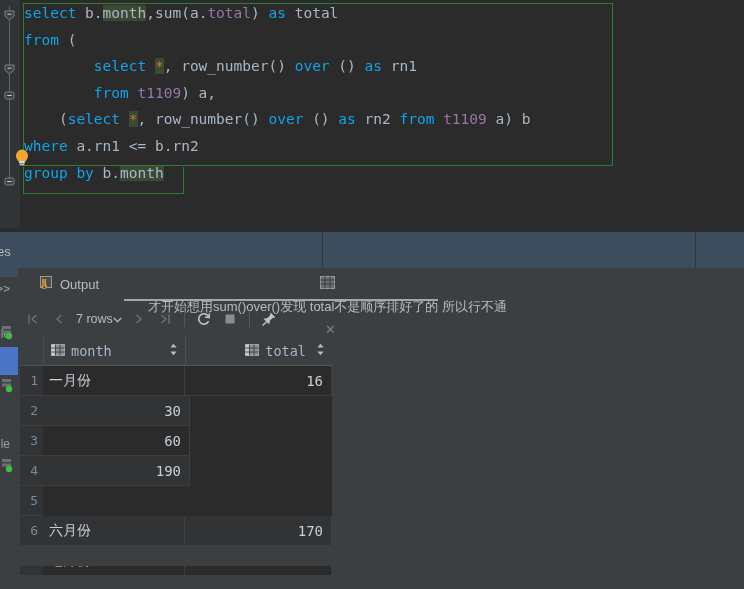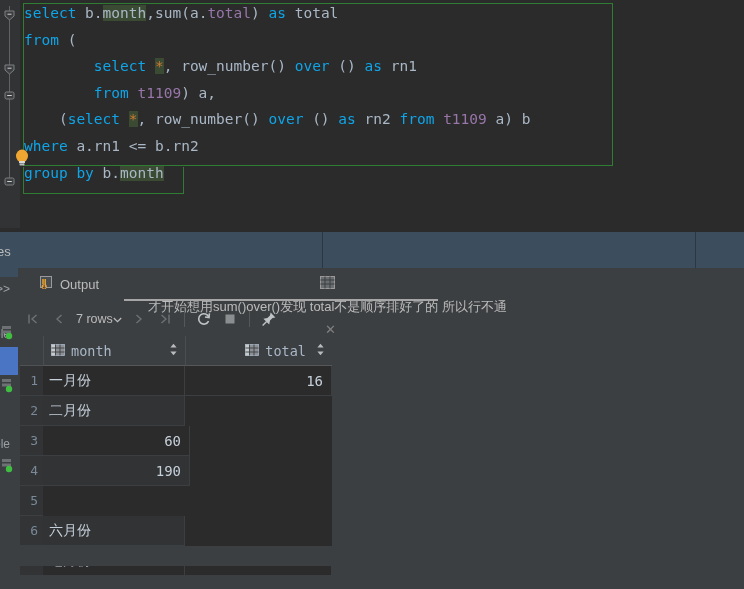--- a/index.html
+++ b/index.html
@@ -418,36 +418,37 @@
       </div>
 
       <div id="grid-body">
           <div class="grow odd">
             <div class="rnum">1</div>
             <div class="cell cell-month">一月份</div>
             <div class="cell cell-total">16</div>
           </div>
           <div class="grow even">
             <div class="rnum">2</div>
-            <div class="cell cell-month">二月份</div>
+            <div class="cell cell-total">30</div>
           </div>
           <div class="grow odd">
             <div class="rnum">3</div>
             <div class="cell cell-total">60</div>
           </div>
           <div class="grow even">
             <div class="rnum">4</div>
             <div class="cell cell-total">190</div>
           </div>
           <div class="grow odd">
             <div class="rnum">5</div>
           </div>
           <div class="grow even">
             <div class="rnum">6</div>
             <div class="cell cell-month">六月份</div>
+            <div class="cell cell-total">170</div>
           </div>
           <div class="grow odd">
             <div class="rnum">7</div>
             <div class="cell cell-month">七月份</div>
             <div class="cell cell-total">200</div>
           </div>
         </div>
     </div>
 
     <div id="grid-footer"></div>

